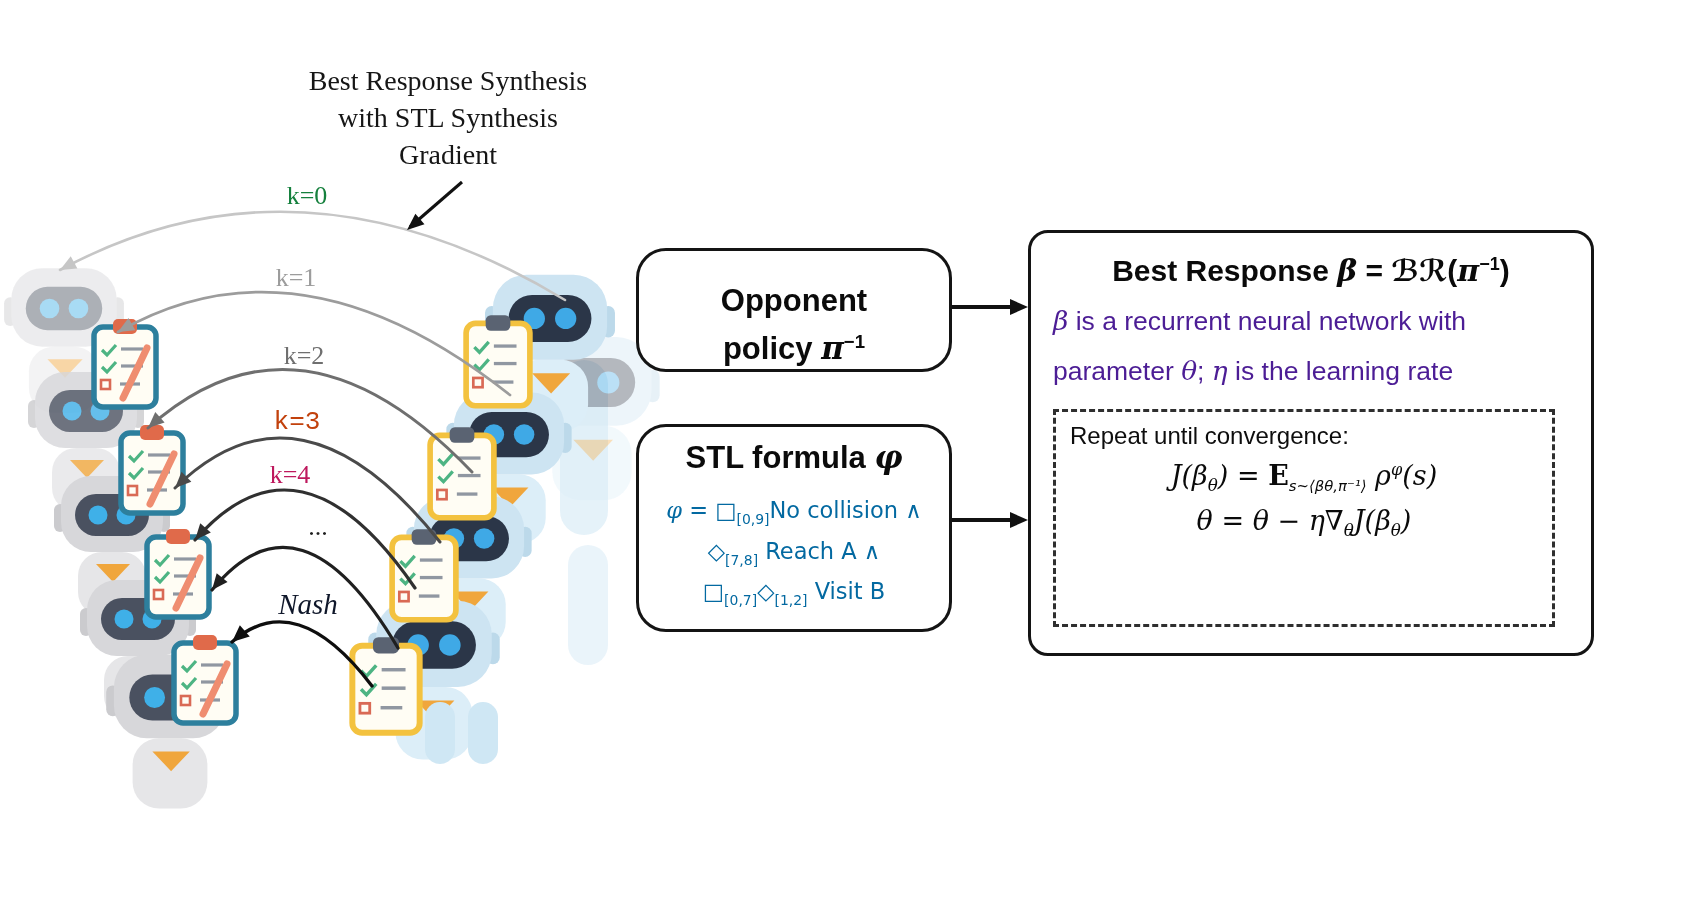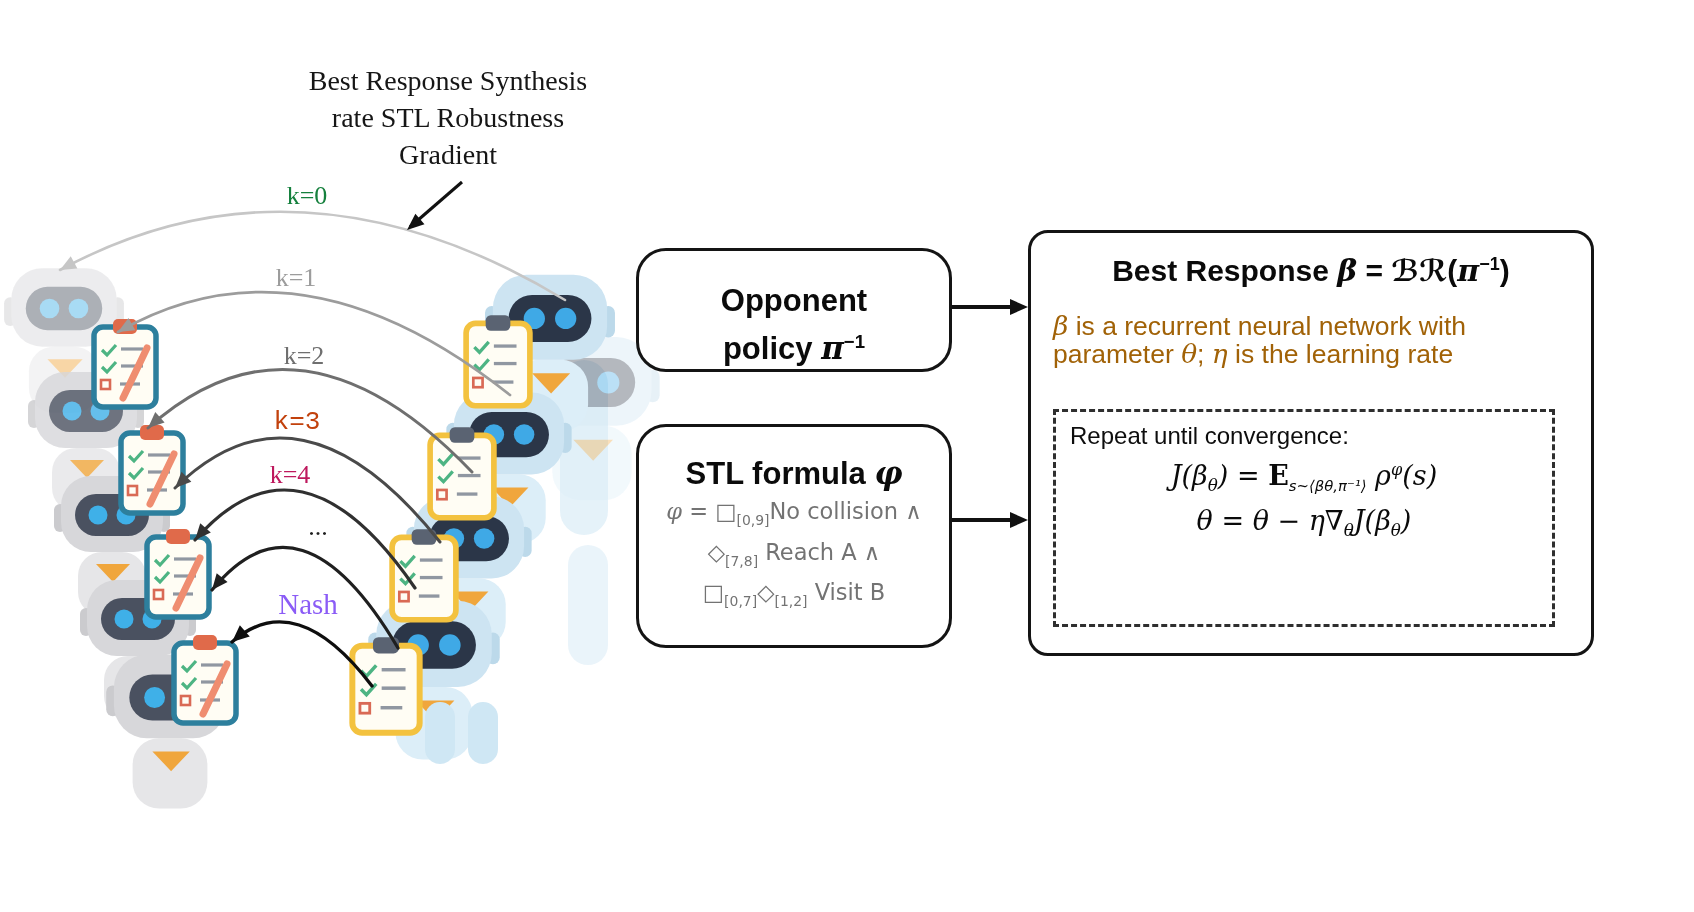--- a/index.html
+++ b/index.html
@@ -29,32 +29,32 @@
     position:absolute; background:#ffffff;
     border:3.5px solid #141414;
   }
   .opponent-box {
     left:636px; top:248px; width:310px; height:118px; border-radius:30px;
     display:flex; align-items:flex-end; justify-content:center; text-align:center;
   }
   .box-heading { font-size:31px; font-weight:bold; color:#0b0b0b; line-height:41px; }
   .stl-box {
     left:636px; top:424px; width:310px; height:192px; border-radius:30px;
-    padding-top:26px; text-align:center;
+    padding-top:10px; text-align:center;
   }
   .stl-lines {
     font-family:"DejaVu Sans","Liberation Sans",sans-serif;
-    font-size:22.5px; line-height:32px; margin-top:1px; color:#737373;
+    font-size:22.5px; line-height:32px; margin-top:16px; color:#0369a1;
   }
   .br-box {
     left:1028px; top:230px; width:516px; height:400px; border-radius:20px;
     padding:20px 22px 0 22px;
   }
   .br-title { text-align:center; font-size:30px; font-weight:bold; color:#0a0a0a; }
-  .br-desc  { font-size:26.5px; line-height:27px; margin-top:24px; color:#a16207; }
+  .br-desc  { font-size:26.5px; line-height:50px; margin-top:8px; color:#4c1d95; }
   .dashed-box {
     position:absolute; left:22px; top:176px; width:468px; height:202px;
     border:3px dashed #2f2f2f; padding:10px 14px 0 14px; background:transparent;
   }
   .repeat-label { font-size:24px; color:#0d0d0d; }
   .equation {
     text-align:center; font-size:27px; margin-top:10px; color:#0a0a0a;
     font-family:"DejaVu Serif","DejaVu Sans","Liberation Serif",serif; font-style:italic;
   }
 
@@ -180,31 +180,31 @@
     <polygon points="0,0 -18,-8 -18,8" transform="translate(1028,307)" fill="#111111"></polygon>
   </g>
   <g>
     <line x1="948" y1="520" x2="1012" y2="520" stroke="#111111" stroke-width="4"></line>
     <polygon points="0,0 -18,-8 -18,8" transform="translate(1028,520)" fill="#111111"></polygon>
   </g>
 </svg>
 
 <div class="ill-title">
   <div>Best Response Synthesis</div>
-  <div>rate STL Robustness</div>
+  <div>with STL Synthesis</div>
   <div>Gradient</div>
 </div>
 
 <div class="arc-label" style="left: 272px; top: 181px; color: #15803d;">k=0</div>
 <div class="arc-label" style="left: 261px; top: 263px; color: rgb(156, 156, 156);">k=1</div>
 <div class="arc-label" style="left: 269px; top: 341px; color: rgb(111, 111, 111);">k=2</div>
 <div class="arc-label" style="left: 262px; top: 407px; color: #c2410c; font-family: Liberation Mono, monospace;">k=3</div>
 <div class="arc-label" style="left: 255px; top: 460px; color: #be185d;">k=4</div>
 <div class="arc-label" style="left: 283px; top: 512px; color: rgb(31, 31, 31);">...</div>
-<div class="arc-label nash" style="left: 260px; top: 588px; color: #8b5cf6;">Nash</div>
+<div class="arc-label nash" style="left: 260px; top: 588px; color: #0f172a; font-style: italic;">Nash</div>
 
 <div class="box opponent-box">
   <div class="box-heading">
     <span>Opponent</span><br>
     <span>policy </span><span class="greek-bi">π</span><sup class="exp">−1</sup>
   </div>
 </div>
 
 <div class="box stl-box">
   <div class="box-heading">

